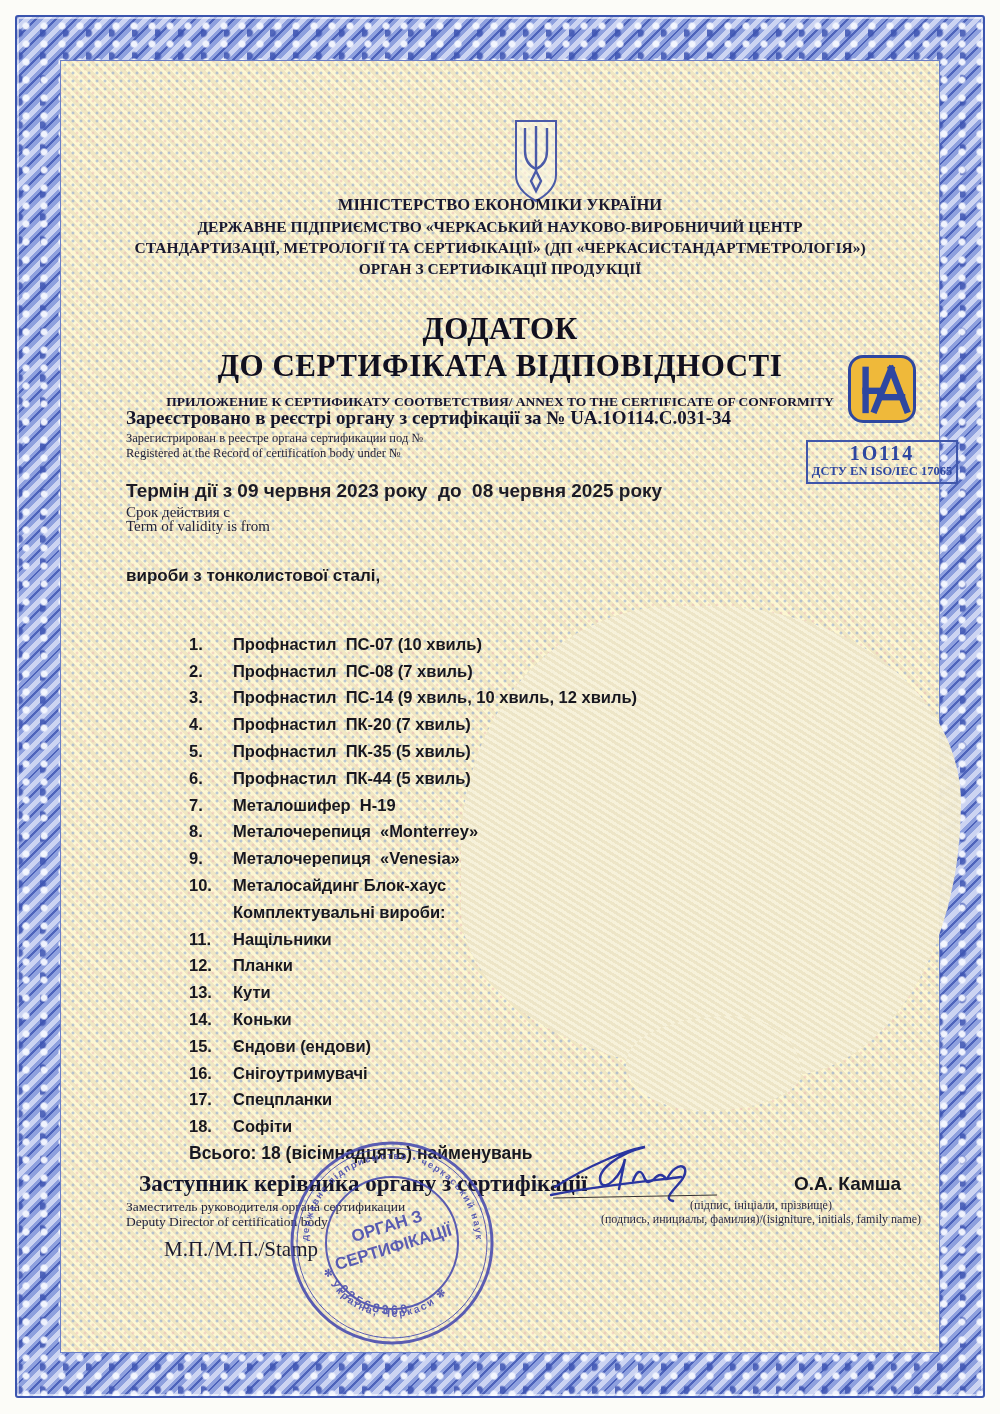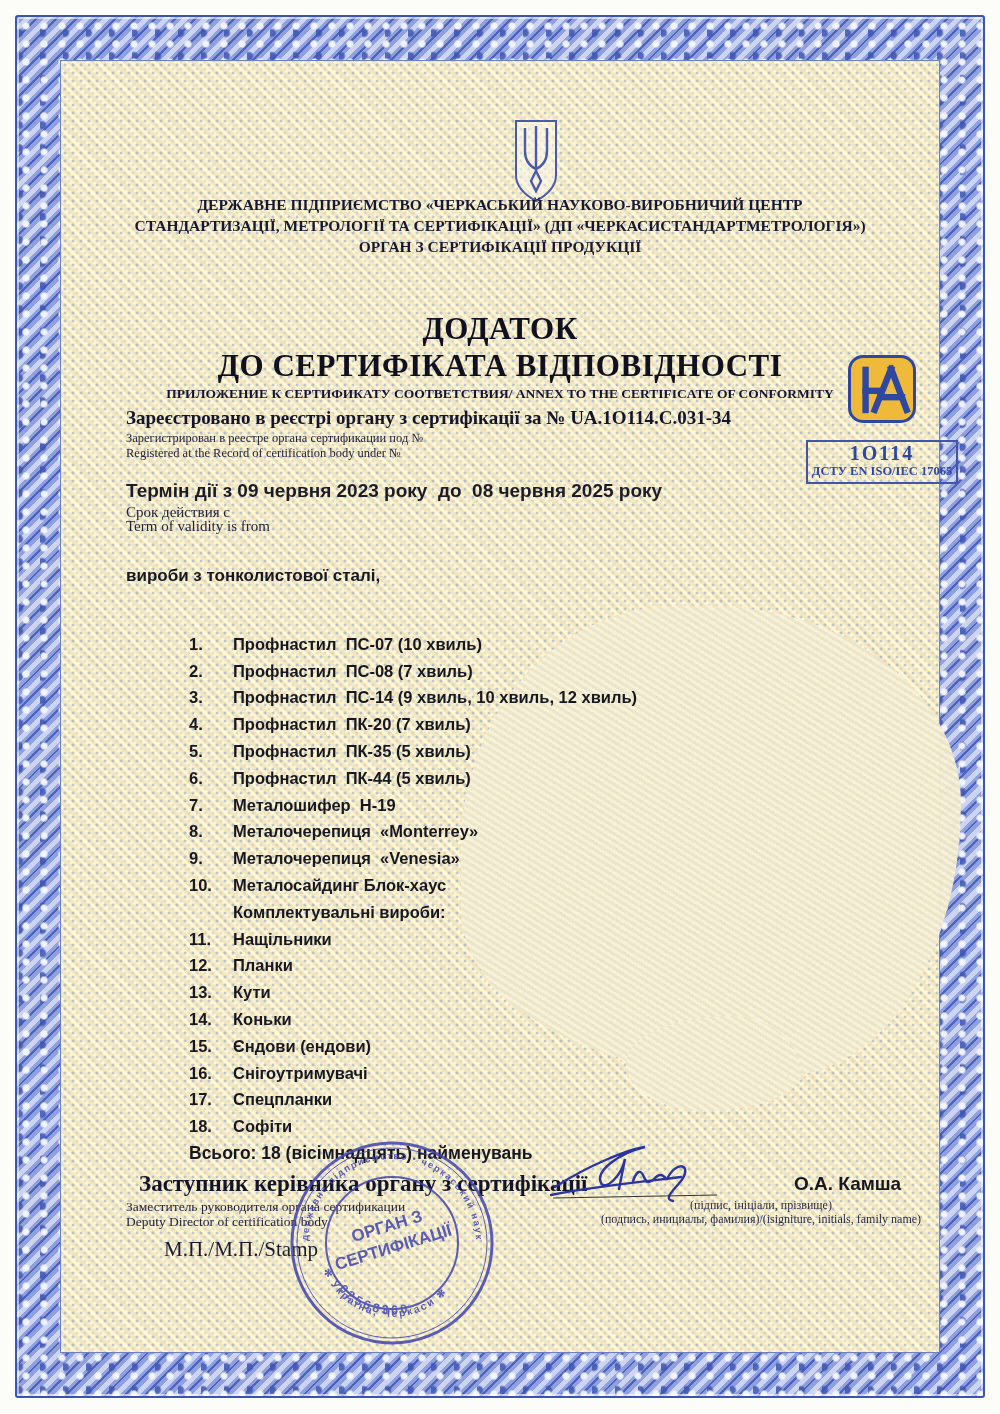--- a/index.html
+++ b/index.html
@@ -37,21 +37,21 @@
     border-radius:60% 40% 55% 45% / 50% 60% 40% 50%;}
   .map-text{left:408px;top:682px;z-index:1;font-weight:bold;font-size:82px;
     letter-spacing:42px;color:rgba(203,193,152,.55);}
   .z2{z-index:2;}
   
   .hdr{left:0;right:0;top:133px;text-align:center;font-weight:bold;color:#181830;line-height:21px;}
   .hdr .l1{font-size:16.5px;margin-bottom:1px;}
   .hdr .l2,.hdr .l3,.hdr .l4{font-size:15.5px;}
   .title{left:0;right:0;top:249px;text-align:center;color:#10101f;}
   .title .big{font-size:31px;font-weight:bold;line-height:37px;letter-spacing:.5px;text-align:center;}
-  .title .sub{font-size:13.5px;font-weight:bold;margin-top:2px;color:#141430;}
+  .title .sub{font-size:13.5px;font-weight:bold;margin-top:10px;color:#141430;}
   .reg{left:65px;top:346px;}
   .reg .main{font-size:19px;font-weight:bold;}
   .reg .tr{font-size:12.5px;line-height:14.5px;margin-top:2px;color:#23233a;}
   .validity{left:65px;top:419px;}
   .validity .main{font-size:19px;font-weight:bold;color:#1c1c26;}
   .validity .tr{font-size:15px;line-height:14px;margin-top:3px;color:#23233a;}
   .prod{left:65px;top:502px;font-size:17px;font-weight:bold;line-height:26px;color:#17171f;}
   .list{left:128px;top:570px;font-size:16.5px;font-weight:bold;color:#17171f;}
   .row{display:flex;height:26.8px;align-items:center;}
   .row .num{width:44px;flex:0 0 44px;}
@@ -91,20 +91,21 @@
         <g fill="none" stroke="#4a5aa8" stroke-width="2.4">
           <path d="M23 7 V52"></path>
           <path d="M12 9 V32 Q12 45 23 50"></path>
           <path d="M34 9 V32 Q34 45 23 50"></path>
           <path d="M23 52 L18 62 L23 72 L28 62 Z"></path>
         </g>
       </svg>
     </div>
 
     <div class="abs hdr z2">
+      <div class="l1">МІНІСТЕРСТВО ЕКОНОМІКИ УКРАЇНИ</div>
       <div class="l2">ДЕРЖАВНЕ ПІДПРИЄМСТВО «ЧЕРКАСЬКИЙ НАУКОВО-ВИРОБНИЧИЙ ЦЕНТР</div>
       <div class="l3">СТАНДАРТИЗАЦІЇ, МЕТРОЛОГІЇ ТА СЕРТИФІКАЦІЇ» (ДП «ЧЕРКАСИСТАНДАРТМЕТРОЛОГІЯ»)</div>
       <div class="l4">ОРГАН З СЕРТИФІКАЦІЇ ПРОДУКЦІЇ</div>
     </div>
 
     <div class="abs title z2">
       <div class="big">ДОДАТОК</div>
       <div class="big">ДО СЕРТИФІКАТА ВІДПОВІДНОСТІ</div>
       <div class="sub">ПРИЛОЖЕНИЕ К СЕРТИФИКАТУ СООТВЕТСТВИЯ/ ANNEX TO THE CERTIFICATE OF CONFORMITY</div>
     </div>

